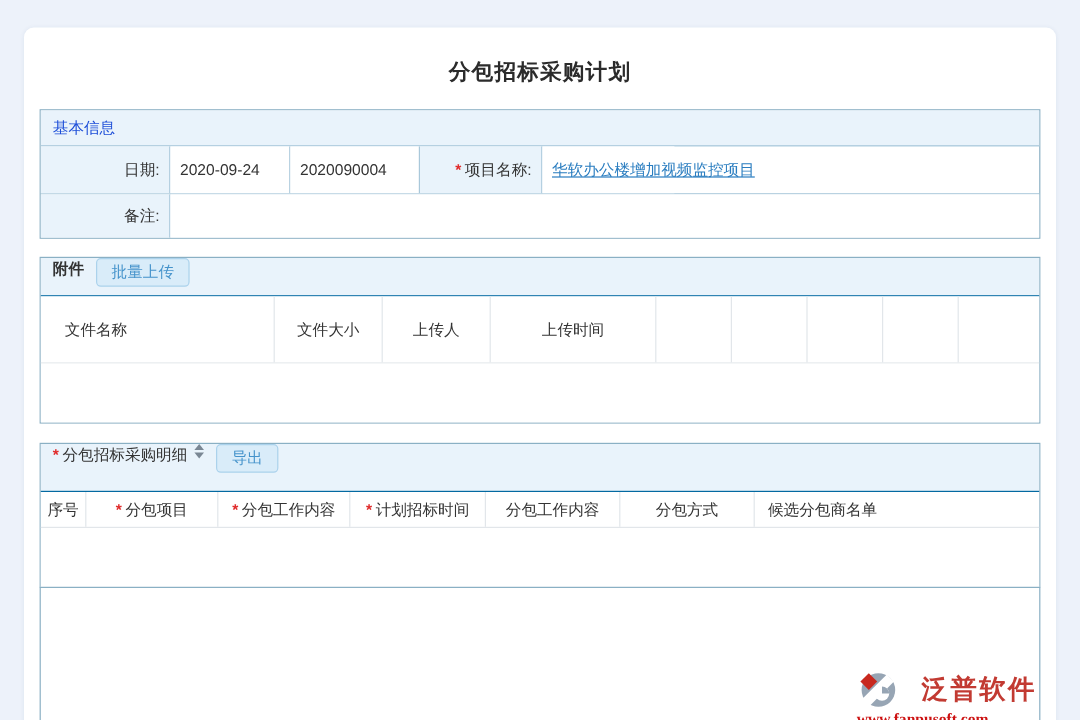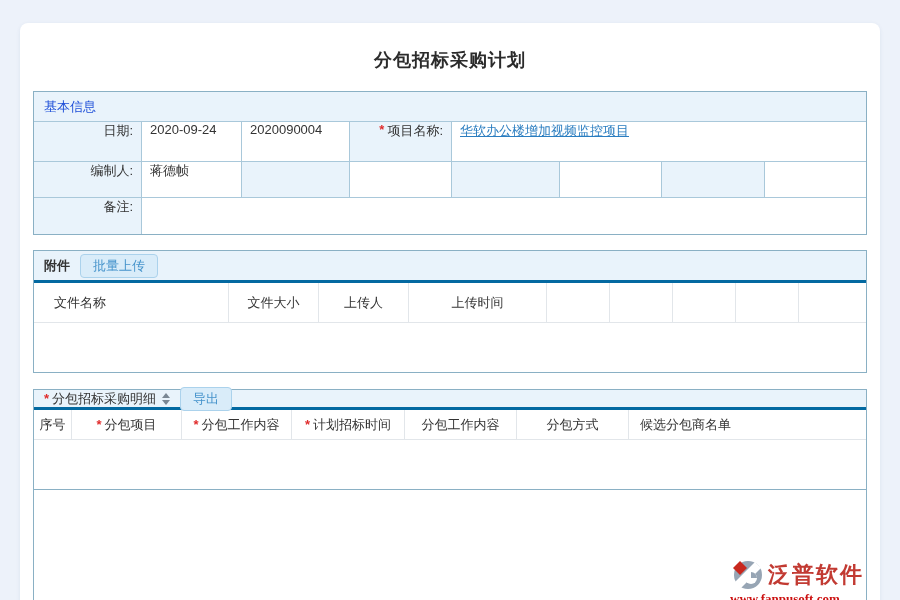--- a/index.html
+++ b/index.html
@@ -27,51 +27,51 @@
   }
   .box{border:1px solid var(--box-border);background:#fff;}
   .box-head{
     background:var(--bar-bg);height:30px;line-height:29px;padding:0 10px;
     border-bottom:1px solid var(--cell-border);color:#1d4ed8;
   }
   .grid{display:grid;}
   .r1{grid-template-columns:108px 100px 108px 102px 110px 1fr;height:40px;border-bottom:1px solid var(--cell-border);}
   .r2{grid-template-columns:108px 100px 108px 102px 108px 102px 103px 1fr;height:36px;border-bottom:1px solid var(--cell-border);}
   .r3{grid-template-columns:108px 1fr;height:36px;}
-  .cell{display:flex;border-right:1px solid var(--cell-border);padding:0 8px;min-width:0;}
+  .cell{display:flex;align-items:center;border-right:1px solid var(--cell-border);padding:0 8px;min-width:0;}
   .cell:last-child{border-right:none;}
   .lab{background:var(--label-bg);justify-content:flex-end;text-align:right;}
   .val{background:#fff;}
   .link{color:var(--link);text-decoration:underline;cursor:pointer;white-space:nowrap;}
   .req{color:var(--required);margin-right:3px;font-weight:bold;}
   .attach{margin-top:15px;}
   .detail{margin-top:16px;}
-  .bar{display:flex;align-items:center;gap:10px;padding:0 10px;background:var(--bar-bg);border-bottom:3px solid #0369a1;}
+  .bar{display:flex;align-items:flex-start;gap:10px;padding:0 10px;background:var(--bar-bg);border-bottom:1px solid #0369a1;}
   .attach .bar{height:32px;}
-  .detail .bar{height:20px;}
+  .detail .bar{height:40px;}
   .bold{font-weight:bold;}
   .btn{
     background:var(--btn-bg);border:1px solid var(--btn-border);color:var(--btn-text);
     border-radius:4px;font-size:13px;padding:3px 12px;line-height:16px;cursor:pointer;
     font-family:Liberation Serif, serif;
   }
   .thead{display:grid;background:#fff;border-bottom:1px solid var(--thead-border);}
-  .attach-grid{grid-template-columns:195px 90px 90px 138px 63px 63px 63px 63px 1fr;height:40px;}
+  .attach-grid{grid-template-columns:195px 90px 90px 138px 63px 63px 63px 63px 1fr;height:56px;}
   .detail-grid{grid-template-columns:38px 110px 110px 113px 112px 112px 113px 1fr;height:30px;text-align:right;}
   .th{display:flex;align-items:center;justify-content:center;border-right:1px solid var(--thead-border);color:#333;min-width:0;white-space:nowrap;}
   .th:last-child{border-right:none;}
   .th.left{justify-content:flex-start;padding-left:20px;}
   .tbody-empty{background:#fff;height:49px;}
   .sort{display:inline-flex;flex-direction:column;gap:2px;margin-left:-4px;cursor:pointer;}
   .sort i{display:block;width:0;height:0;border-left:4px solid transparent;border-right:4px solid transparent;}
   .sort .up{border-bottom:5px solid #7a8794;}
   .sort .down{border-top:5px solid #7a8794;}
   .bottom{margin-top:-1px;height:123px;position:relative;overflow:hidden;}
   .watermark{position:absolute;right:2px;bottom:4px;text-align:left;}
-  .wm-row{display:flex;align-items:center;gap:4px;}
+  .wm-row{display:flex;align-items:center;gap:20px;}
   .wm-brand{font-size:22px;font-weight:bold;color:var(--brand-red);letter-spacing:2px;line-height:1.05;}
   .wm-url{font-family:"Liberation Serif","DejaVu Serif",serif;font-size:13px;font-weight:bold;color:var(--url-red);margin-top:0;}
 </style>
 </head>
 <body>
 
 <div class="card">
 
   <h1 class="title">分包招标采购计划</h1>
 
@@ -89,34 +89,20 @@
       <div class="cell val">
           <span>2020090004</span>
         </div>
       <div class="cell lab">
         <span class="req">*</span>
         <span>项目名称:</span>
       </div>
       <div class="cell val">
         <a class="link">华软办公楼增加视频监控项目</a>
       </div>
-    </div>
-    <div class="grid r2">
-      <div class="cell lab">
-          <span>编制人:</span>
-        </div>
-      <div class="cell val">
-          <span>蒋德帧</span>
-        </div>
-      <div class="cell lab"></div>
-      <div class="cell val"></div>
-      <div class="cell lab"></div>
-      <div class="cell val"></div>
-      <div class="cell lab"></div>
-      <div class="cell val"></div>
     </div>
     <div class="grid r3">
       <div class="cell lab">
           <span>备注:</span>
         </div>
       <div class="cell val"></div>
     </div>
   </section>
 
   <section class="box attach">

